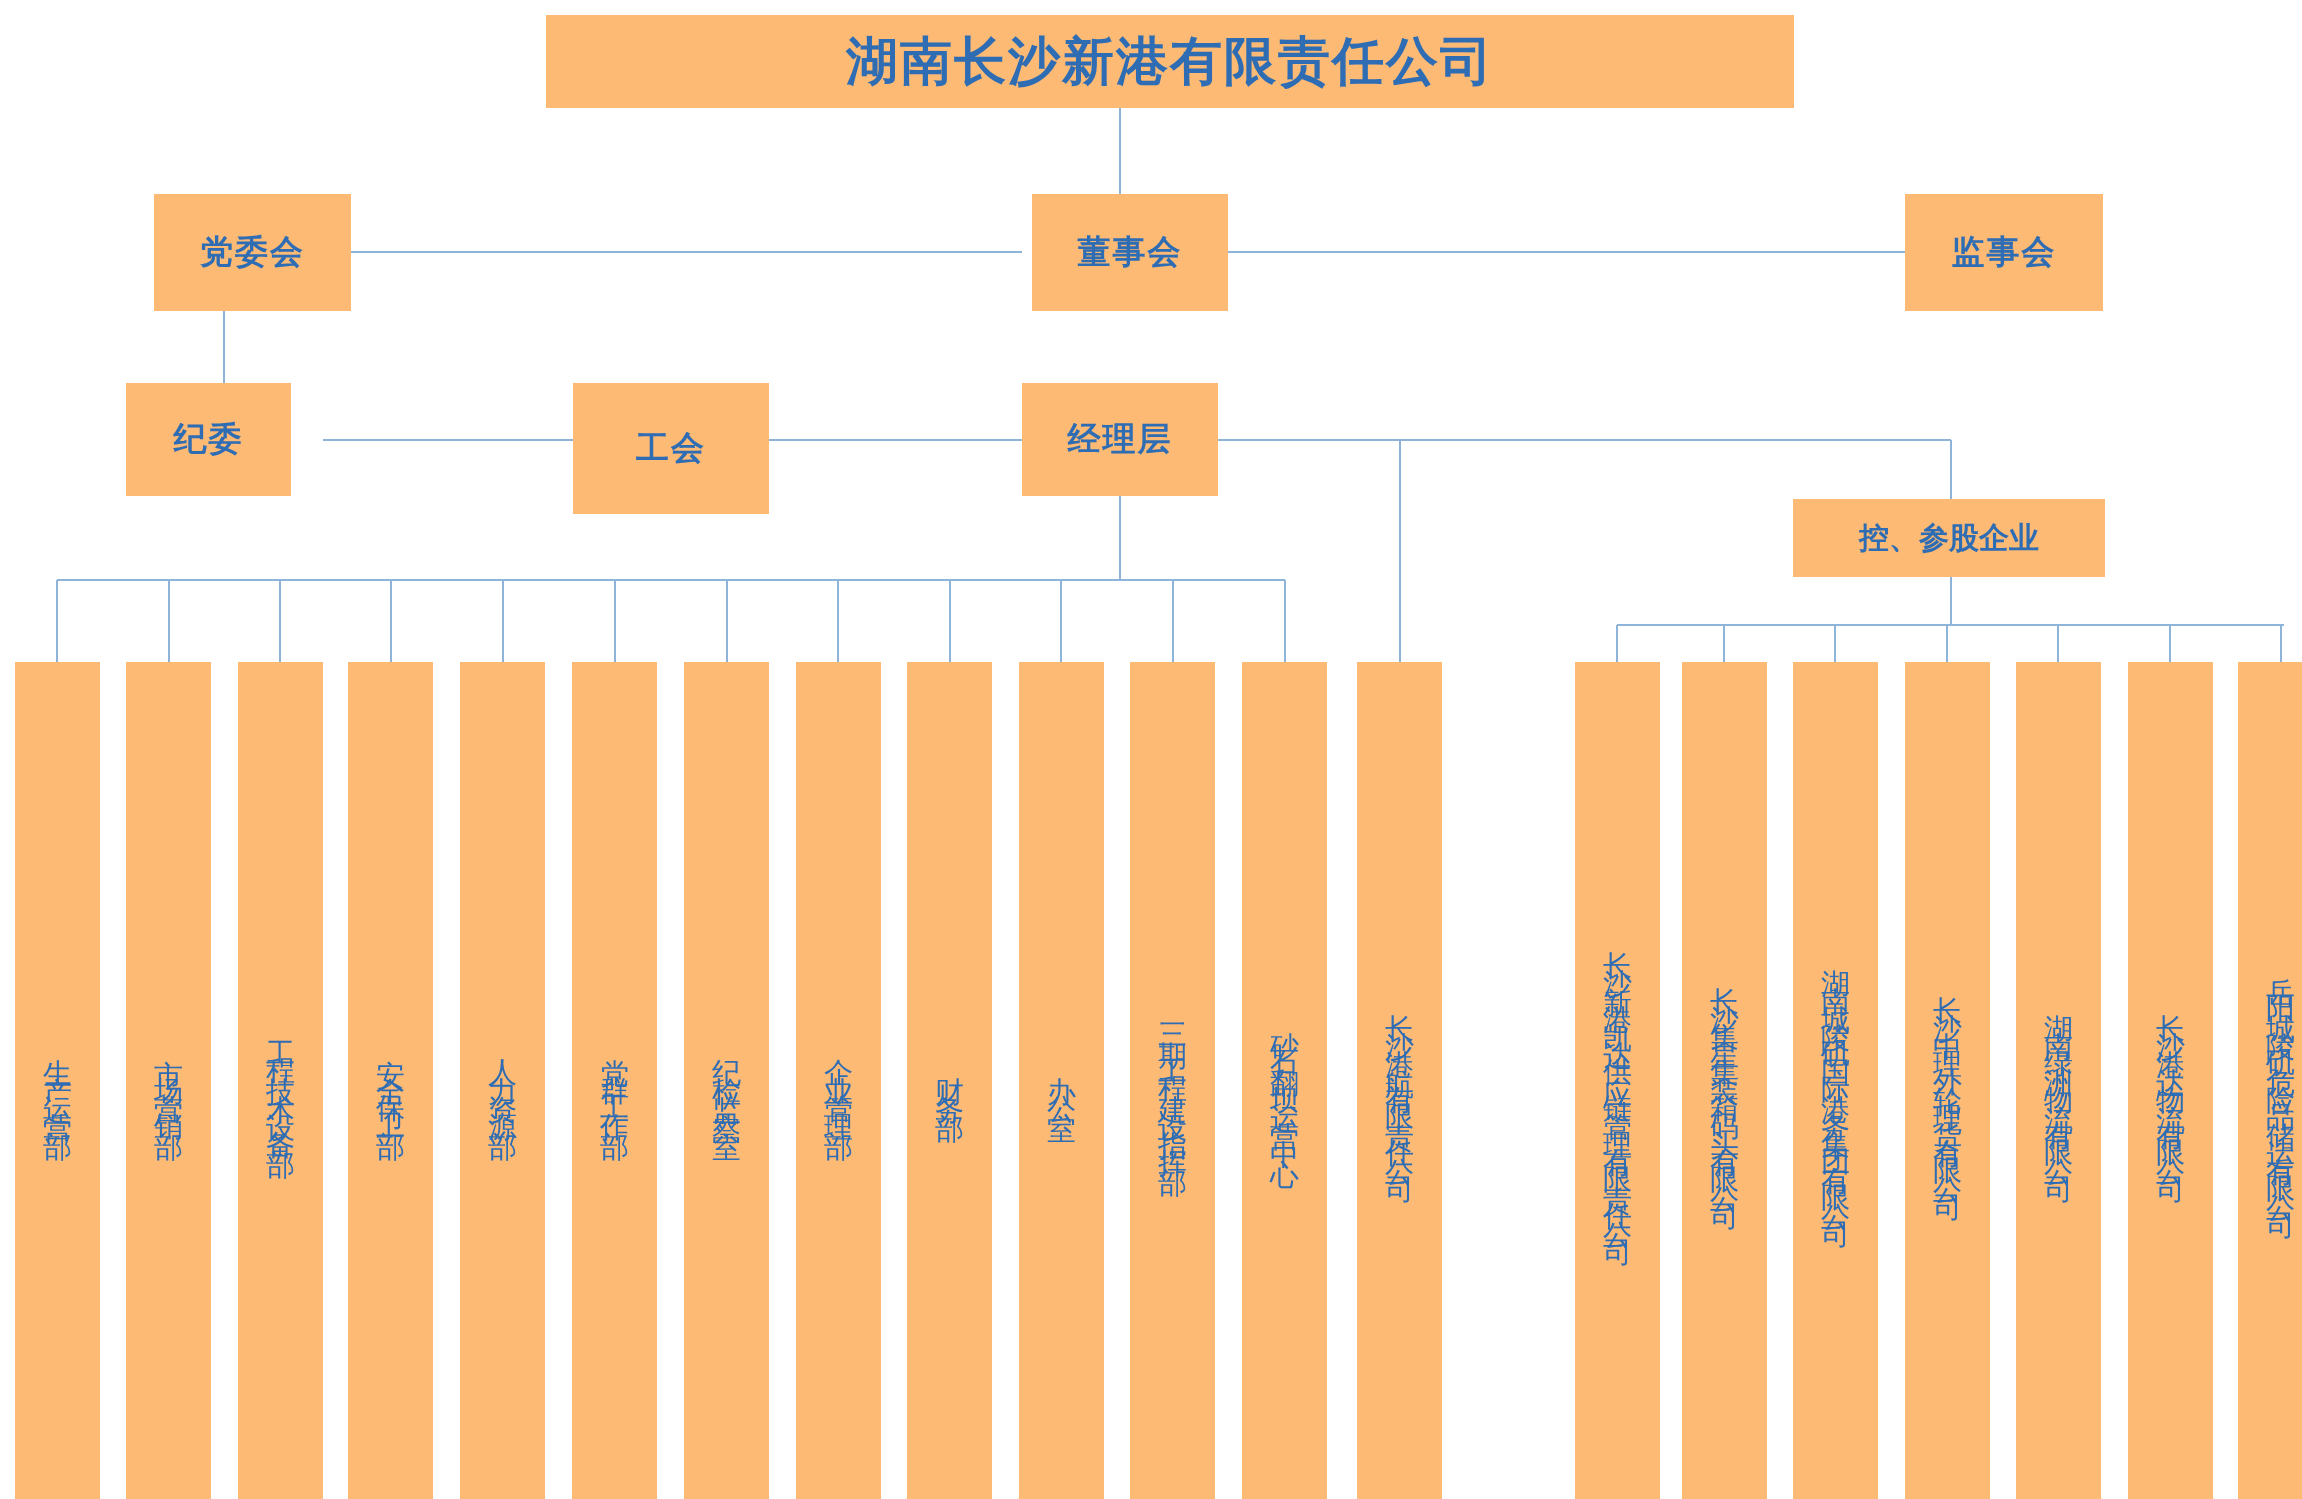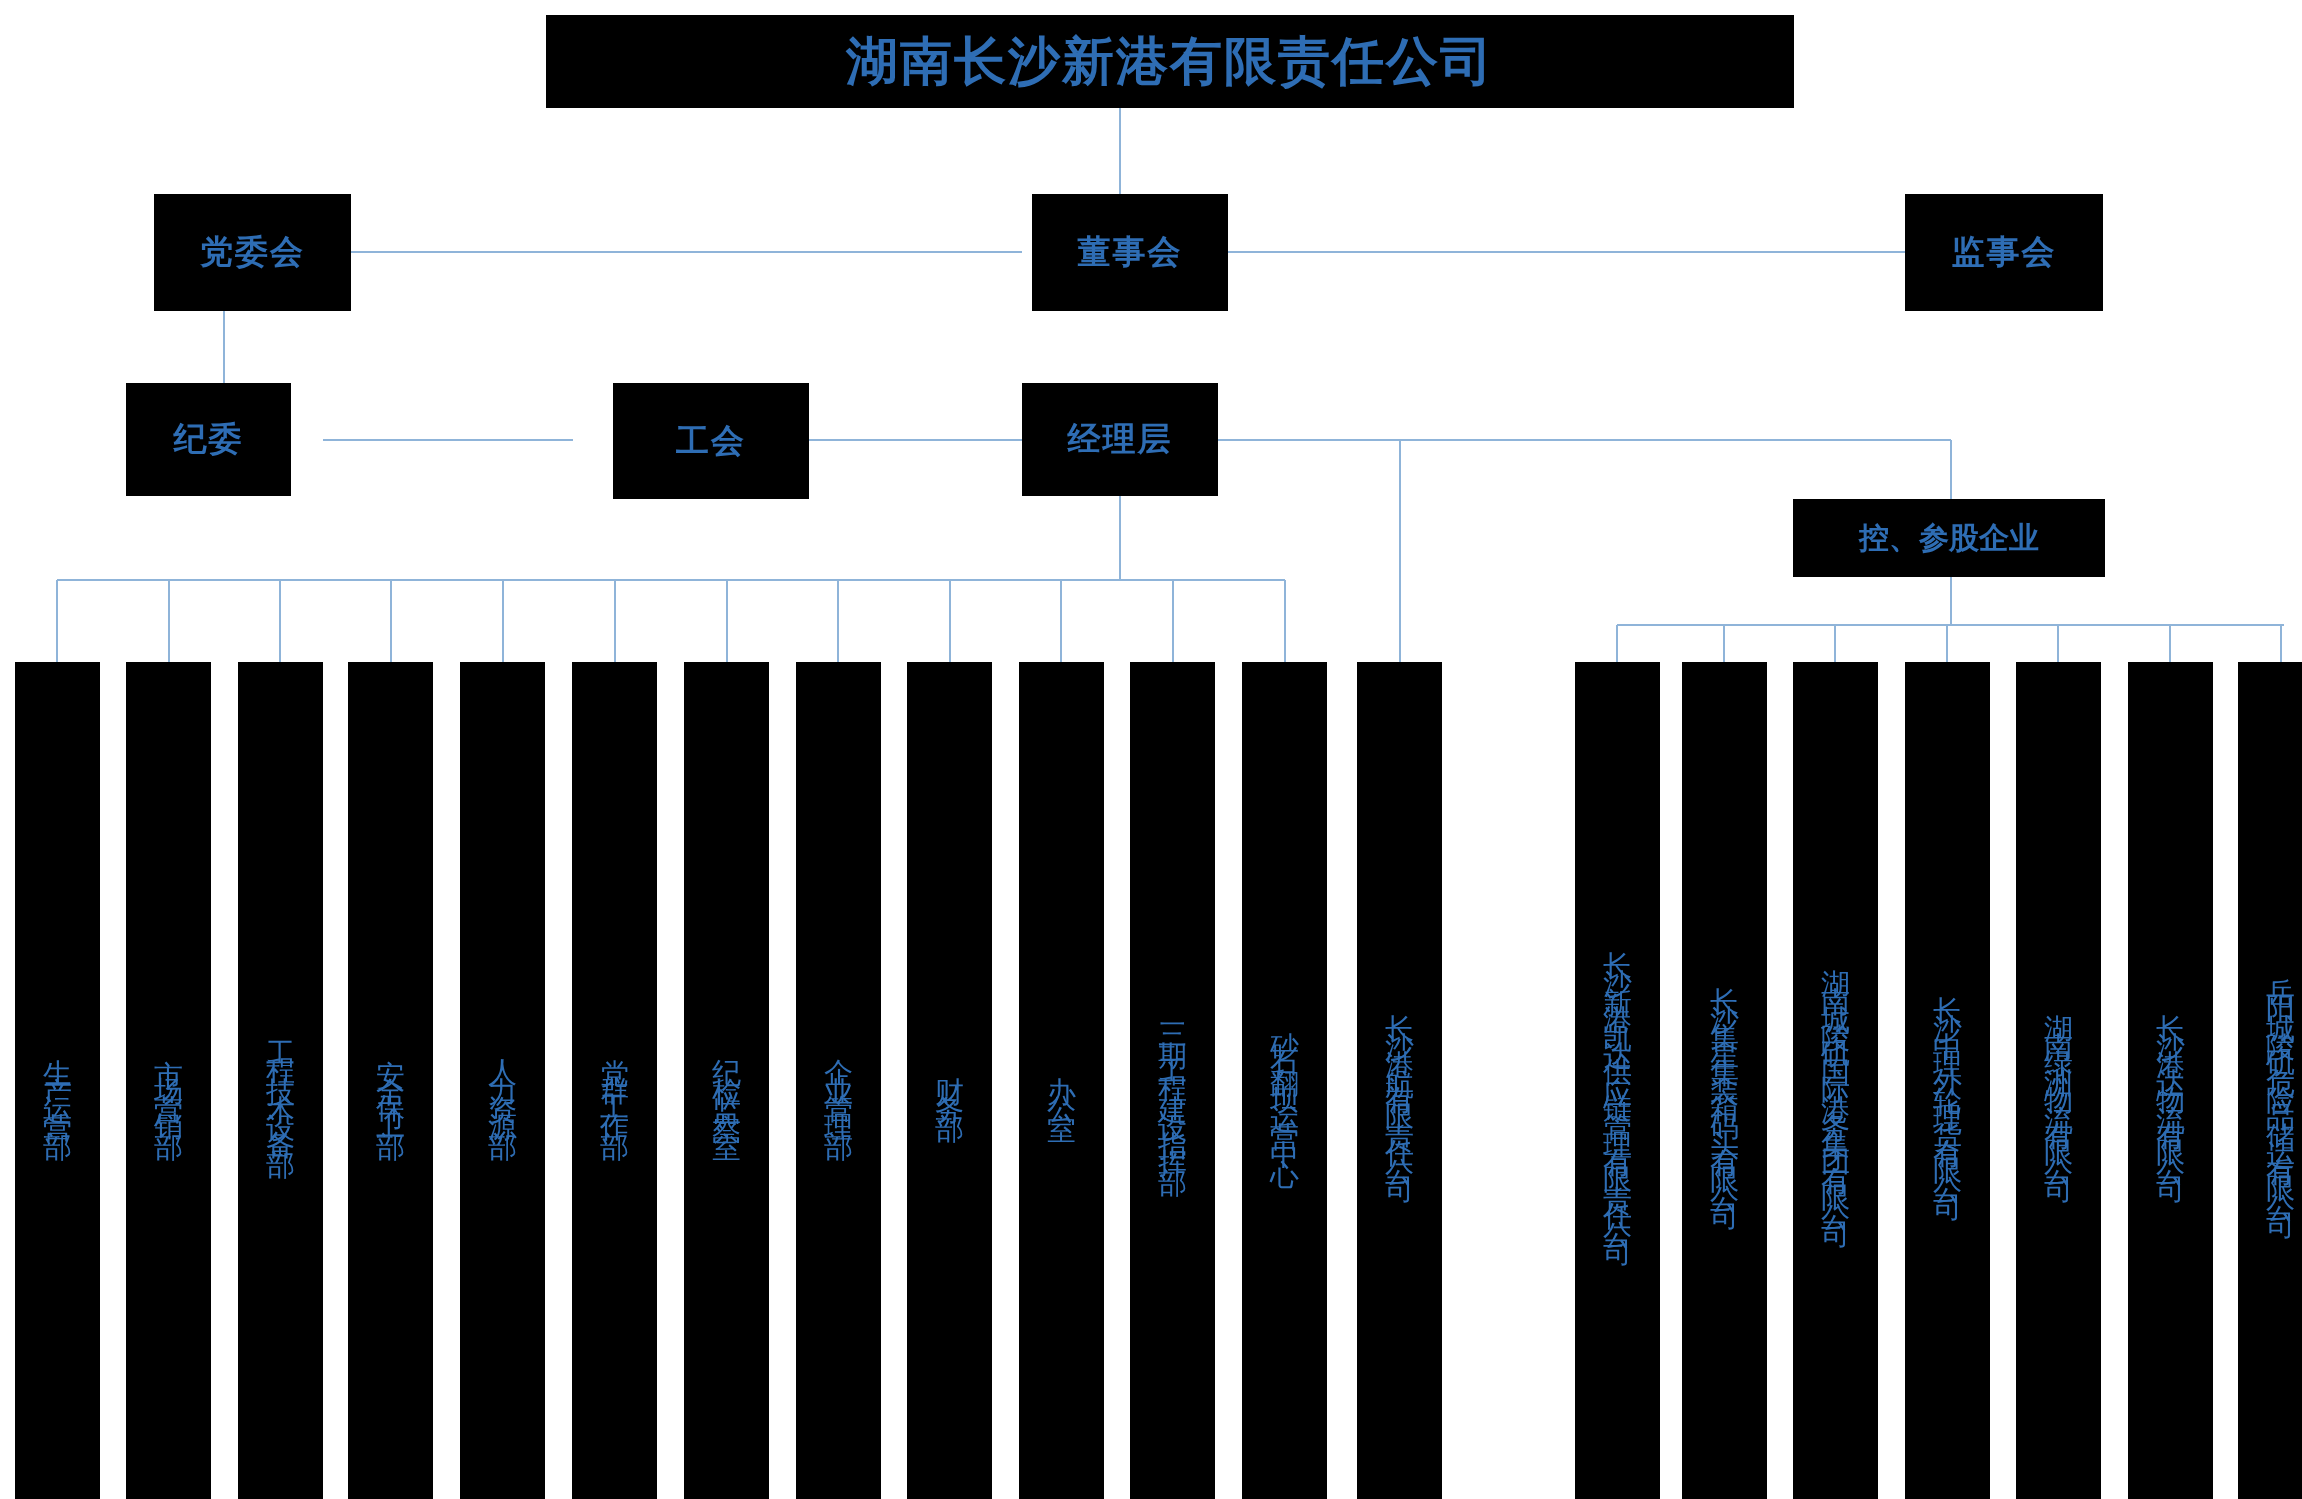--- a/index.html
+++ b/index.html
@@ -16,21 +16,21 @@
     background: #ffffff;
   }
   .lines {
     position: absolute;
     left: 0;
     top: 0;
     z-index: 0;
   }
   .box {
     position: absolute;
-    background: #000000;
+    background: #fdba74;
     color: #2e6db4;
     display: flex;
     align-items: center;
     justify-content: center;
     text-align: center;
     z-index: 1;
     box-sizing: border-box;
   }
   .title-box {
     font-size: 52px;
@@ -86,21 +86,21 @@
     "></path>
   </svg>
 
   <div class="box title-box" style="left:546px; top:15px; width:1248px; height:93px;">湖南长沙新港有限责任公司</div>
 
   <div class="box hbox" style="left:126px; top:194px; width:197px; height:117px;margin-left:28px;">党委会</div>
   <div class="box hbox" style="left:1032px; top:194px; width:196px; height:117px;">董事会</div>
   <div class="box hbox" style="left:1905px; top:194px; width:198px; height:117px;">监事会</div>
 
   <div class="box hbox" style="left:126px; top:383px; width:165px; height:113px;">纪委</div>
-  <div class="box hbox" style="left:573px; top:383px; width:196px; height:116px;margin-left:40px;">工会</div>
+  <div class="box hbox" style="left:573px; top:383px; width:196px; height:131px;">工会</div>
   <div class="box hbox-sm" style="left:1793px; top:499px; width:312px; height:78px;">控、参股企业</div>
 
   <div class="box hbox" style="left:1022px; top:383px; width:196px; height:113px;">经理层</div>
 
   <div class="box vbox" style="left:15px;">生产运营部</div>
   <div class="box vbox" style="left:126px;">市场营销部</div>
   <div class="box vbox" style="left:238px;">工程技术设备部</div>
   <div class="box vbox" style="left:348px;">安全保卫部</div>
   <div class="box vbox" style="left:460px;">人力资源部</div>
   <div class="box vbox" style="left:572px;">党群工作部</div>

